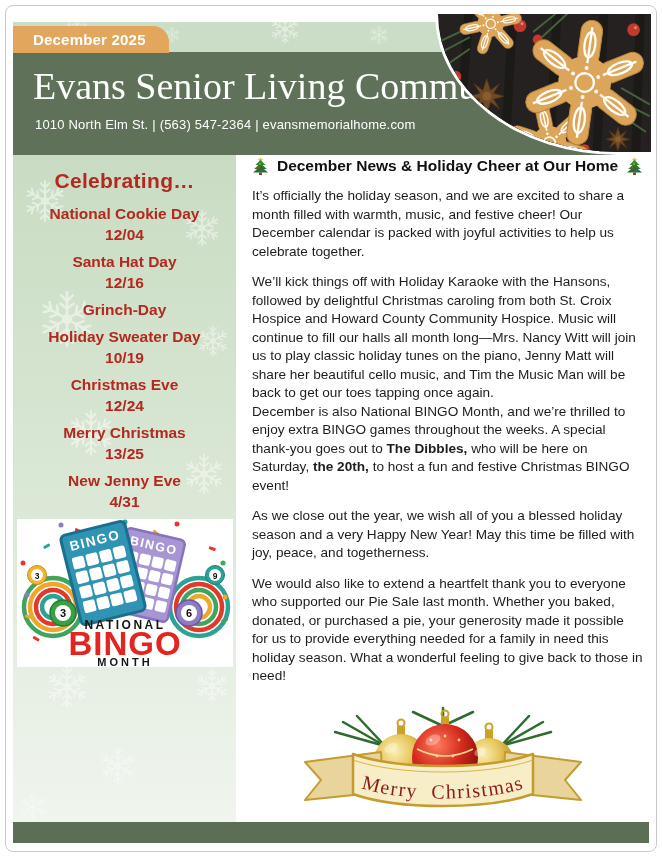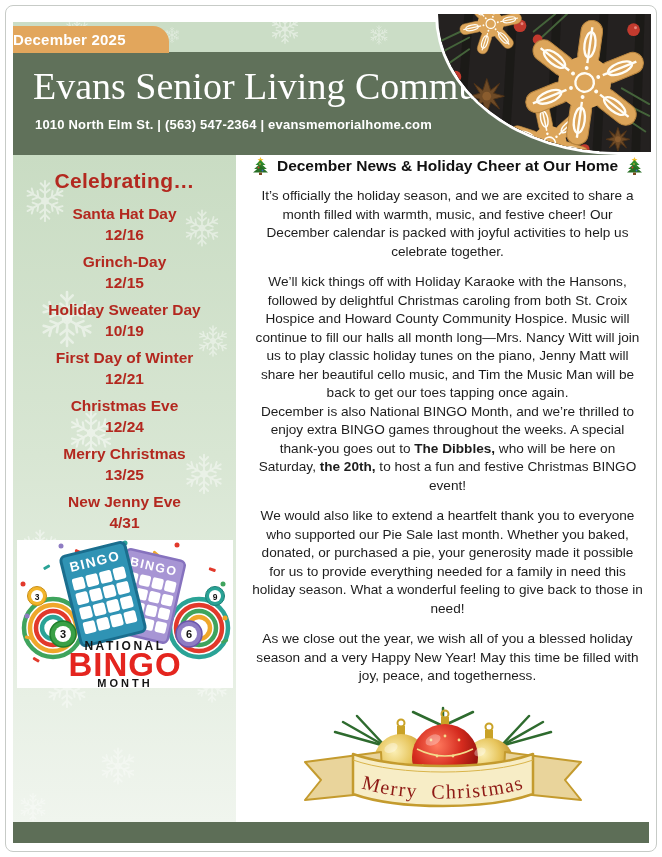--- a/index.html
+++ b/index.html
@@ -16,46 +16,46 @@
   *{margin:0;padding:0;box-sizing:border-box;}
   html,body{background:#fff;}
   body{font-family:"Liberation Sans",sans-serif;}
   .page{position:relative;width:662px;height:857px;background:#fff;overflow:hidden;}
   .frame{position:absolute;inset:5px;border:1px solid #c7cbc7;border-radius:8px;pointer-events:none;z-index:20;}
 
   
   .strip{position:absolute;left:13px;top:22px;width:636px;height:30px;background:var(--strip-green);overflow:hidden;z-index:1;}
   .badge{position:absolute;left:13px;top:26px;width:156px;height:27px;background:var(--badge-orange);
          border-radius:0 16px 0 0;color:#fff;font-weight:bold;font-size:15px;line-height:27px;
-         z-index:3;letter-spacing:.2px;}
+         padding-left:20px;z-index:3;letter-spacing:.2px;}
   .band{position:absolute;left:13px;top:52px;width:636px;height:103px;background:var(--sage-band);z-index:2;}
   .band h1{position:relative;z-index:6;margin:12px 0 0 20px;font-family:"Liberation Serif",serif;
            font-weight:400;font-size:38px;color:#fff;white-space:nowrap;}
-  .contact{position:relative;z-index:6;margin:9px 0 12px 22px;font-size:13px;font-weight:bold;color:#fff;letter-spacing:.2px;}
+  .contact{position:relative;z-index:6;margin:9px 0 12px 22px;font-size:13px;font-weight:normal;color:#fff;letter-spacing:.2px;}
   .photo-clip{position:absolute;right:11px;top:14px;width:216px;height:141px;overflow:hidden;z-index:4;}
   .photo{position:absolute;inset:0;border-left:3px solid #fff;border-bottom:3px solid #fff;
          border-bottom-left-radius:100% 118%;overflow:hidden;background:#242120;}
   .photo svg{position:absolute;left:0;top:0;}
 
   
   .sidebar{position:absolute;left:13px;top:155px;width:223px;height:667px;overflow:hidden;
            background:linear-gradient(180deg,var(--sidebar-green-top) 0%,#D8E6D3 45%,var(--sidebar-green-bottom) 100%);}
   .flakes{position:absolute;inset:0;pointer-events:none;}
   .sidebar-inner{position:relative;z-index:2;}
   .sb-heading{margin-top:14px;text-align:center;font-size:21px;font-weight:bold;color:var(--accent-red);letter-spacing:.3px;}
   .event{margin-top:6px;text-align:center;color:var(--accent-red);font-weight:bold;font-size:15.5px;line-height:21px;}
   .event:first-of-type{margin-top:10px;}
   .bingo-box{margin:7px auto 0;width:216px;height:148px;background:#fff;}
 
   
   .main{position:absolute;left:236px;top:155px;width:413px;height:667px;background:#fff;
         padding:0 6px 0 16px;}
   .main-heading{display:flex;align-items:center;justify-content:center;gap:9px;
                 font-size:15.5px;font-weight:bold;color:#111;margin-top:2px;}
-  .main p{margin:12px 0 0;font-size:13.6px;line-height:18.5px;color:#1d1d1d;text-align:center;}
+  .main p{margin:12px 0 0;font-size:13.6px;line-height:18.5px;color:#1d1d1d;}
   .main p.prewrap{white-space:pre-wrap;}
   .banner{position:absolute;left:50%;bottom:12px;transform:translateX(-50%);width:300px;height:106px;}
 
   
   .footer-bar{position:absolute;left:13px;top:822px;width:636px;height:21px;background:var(--footer-green);z-index:2;}
 
   .tree-icon{flex:0 0 auto;}
   text{font-family:"Liberation Sans",sans-serif;}
   .serif-text{font-family:"Liberation Serif",serif;}
 </style>
@@ -1018,34 +1018,33 @@
               <line x1="50" y1="34" x2="60" y2="26"></line>
             </g>
             <circle cx="50" cy="50" r="6"></circle>
           </g>
         </svg>
       </div>
     <div class="sidebar-inner">
       <h2 class="sb-heading">Celebrating…</h2>
 
       <div class="event">
+        <div>National Cookie Day</div>
+        <div>12/04</div>
+      </div>
+      <div class="event">
         <div>Santa Hat Day</div>
         <div>12/16</div>
       </div>
       <div class="event">
         <div>Grinch-Day</div>
-        <div>12/15</div>
       </div>
       <div class="event">
         <div>Holiday Sweater Day</div>
         <div>10/19</div>
-      </div>
-      <div class="event">
-        <div>First Day of Winter</div>
-        <div>12/21</div>
       </div>
       <div class="event">
         <div>Christmas Eve</div>
         <div>12/24</div>
       </div>
       <div class="event">
         <div>Merry Christmas</div>
         <div>13/25</div>
       </div>
       <div class="event">
@@ -1187,23 +1186,23 @@
         <circle cx="9.5" cy="13.5" r="0.9" fill="#3B63C4"></circle>
         <circle cx="7" cy="7" r="0.8" fill="#E8B93B"></circle>
       </svg>
     </div>
 
     <p>It’s officially the holiday season, and we are excited to share a month filled with warmth, music, and festive cheer! Our December calendar is packed with joyful activities to help us celebrate together.</p>
 
     <p class="prewrap"><span>We’ll kick things off with Holiday Karaoke with the Hansons, followed by delightful Christmas caroling from both St. Croix Hospice and Howard County Community Hospice. Music will continue to fill our halls all month long—Mrs. Nancy Witt will join us to play classic holiday tunes on the piano, Jenny Matt will share her beautiful cello music, and Tim the Music Man will be back to get our toes tapping once again.
 December is also National BINGO Month, and we’re thrilled to enjoy extra BINGO games throughout the weeks. A special thank-you goes out to </span><b>The Dibbles,</b><span> who will be here on Saturday, </span><b>the 20th,</b><span> to host a fun and festive Christmas BINGO event!</span></p>
 
+    <p>As we close out the year, we wish all of you a blessed holiday season and a very Happy New Year! May this time be filled with joy, peace, and togetherness.</p>
+
     <p>We would also like to extend a heartfelt thank you to everyone who supported our Pie Sale last month. Whether you baked, donated, or purchased a pie, your generosity made it possible for us to provide everything needed for a family in need this holiday season. What a wonderful feeling to give back to those in need!</p>
-
-    <p>As we close out the year, we wish all of you a blessed holiday season and a very Happy New Year! May this time be filled with joy, peace, and togetherness.</p>
 
     <div class="banner">
       <svg width="300" height="106" viewBox="0 0 300 106">
         <defs>
           <radialGradient id="goldBall" cx="38%" cy="32%" r="75%">
             <stop offset="0%" stop-color="#FBEFB5"></stop>
             <stop offset="45%" stop-color="#E7C55C"></stop>
             <stop offset="100%" stop-color="#A87614"></stop>
           </radialGradient>
           <radialGradient id="redBall" cx="38%" cy="32%" r="75%">

